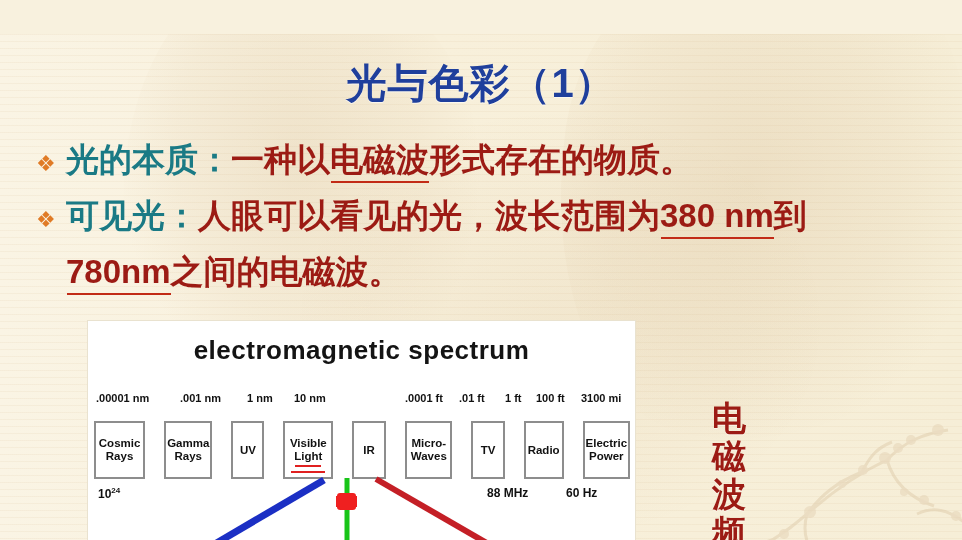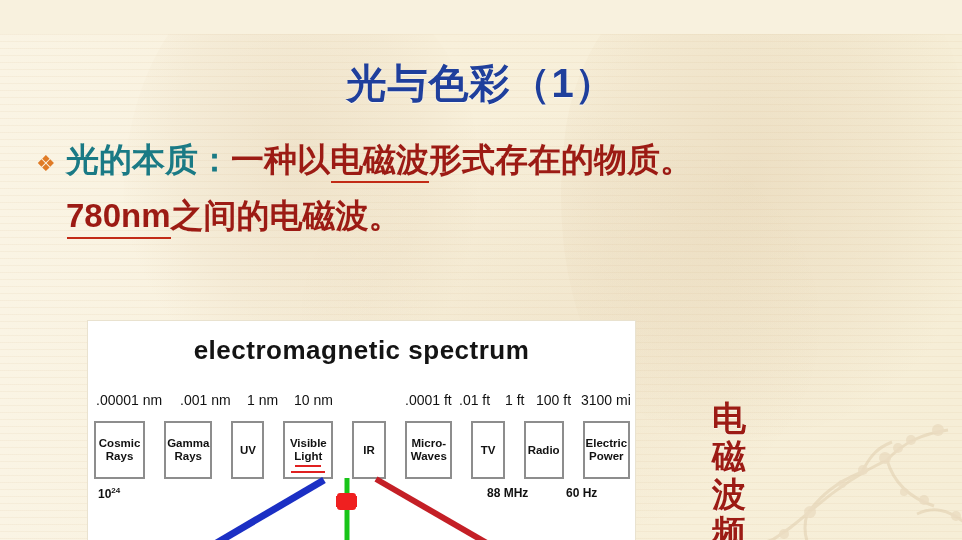--- a/index.html
+++ b/index.html
@@ -135,22 +135,22 @@
     font-weight: bold;
     color: #141414;
     letter-spacing: 0.5px;
   }
   #scale-row {
     position: absolute;
     left: 0; top: 71px; width: 547px; height: 20px;
   }
   .scale-lbl {
     position: absolute;
-    font-size: 14px;
-    font-weight: normal;
+    font-size: 11px;
+    font-weight: bold;
     color: #111;
     white-space: nowrap;
   }
   #bands {
     position: absolute;
     left: 6px; top: 100px;
     width: 536px; height: 58px;
     display: flex;
     gap: 19px;
   }
@@ -255,20 +255,23 @@
   </svg>
 
   <div id="title">光与色彩（1）</div>
 
   <div id="body">
 
     <div class="bullet-line">
       <span class="bullet-mark">❖</span><span class="lbl">光的本质：</span><span class="txt">一种以</span><span class="txt u-red">电磁波</span><span class="txt">形式存在的物质。</span>
     </div>
 
+    <div class="bullet-line">
+      <span class="bullet-mark">❖</span><span class="lbl">可见光：</span><span class="txt">人眼可以看见的光，波长范围为</span><span class="num u-red">380 nm</span><span class="txt">到</span>
+    </div>
 
     <div class="bullet-line cont">
       <span class="num u-red">780nm</span><span class="txt">之间的电磁波。</span>
     </div>
   </div>
 
   <div id="spectrum">
 
     <div id="spec-title">electromagnetic spectrum</div>
 

